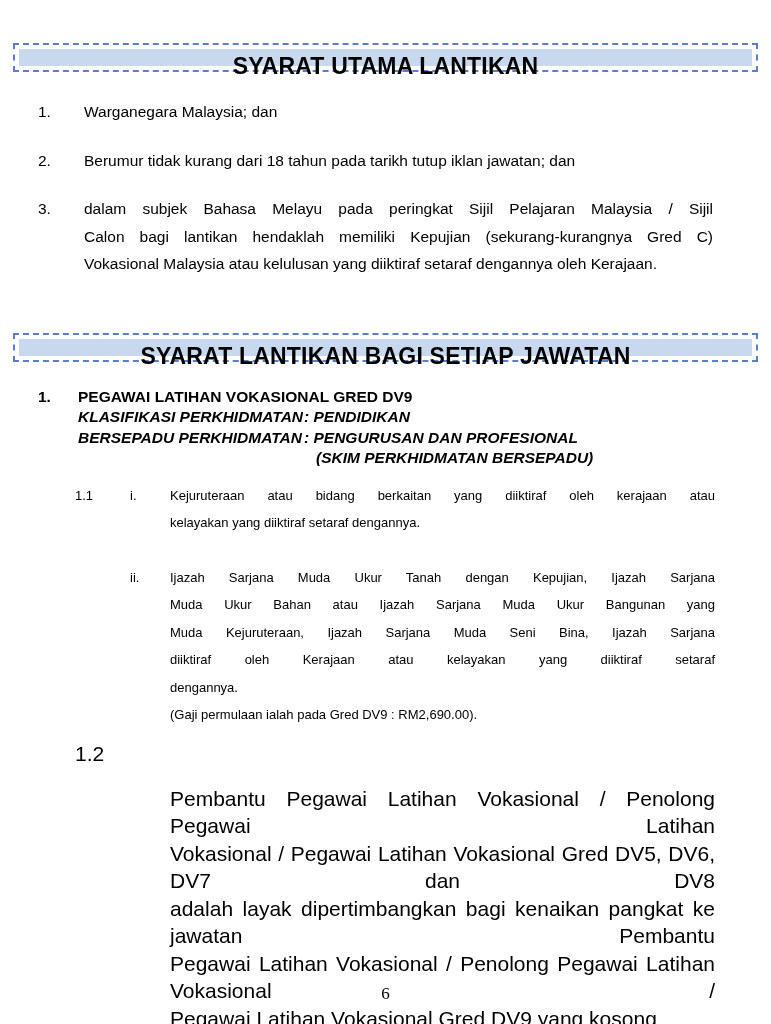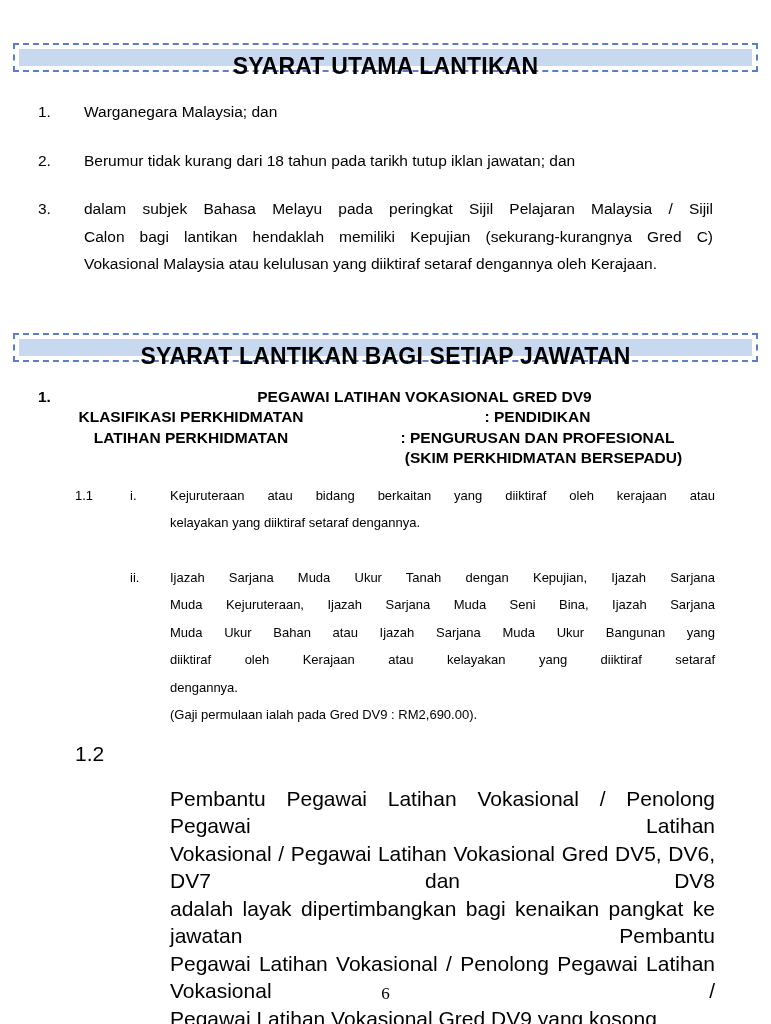--- a/index.html
+++ b/index.html
@@ -47,22 +47,22 @@
   .jline{text-align:justify;text-align-last:justify;}
   .lline{text-align:left;}
 
   
   .job-heading{
     display:flex;
     margin-left:38px;margin-top:25px;
     font-size:15.5px;font-weight:bold;line-height:20.5px;
   }
   .job-heading .num{width:40px;flex:0 0 40px;}
-  .job-heading .hbody{flex:1 1 auto;text-align:center;}
-  .svc-row{display:flex;}
+  .job-heading .hbody{flex:1 1 auto;}
+  .svc-row{display:flex;font-style:italic;}
   .svc-label{width:226px;flex:0 0 226px;}
   .svc-value{flex:1 1 auto;}
   .svc-value .cont{padding-left:12px;}
 
   
   .clause-11{
     display:flex;
     margin-left:75px;margin-top:13px;
     font-size:13px;line-height:27.5px;
   }
@@ -132,21 +132,21 @@
 
   <div class="job-heading">
     <div class="num">1.</div>
     <div class="hbody">
       <div>PEGAWAI LATIHAN VOKASIONAL GRED DV9</div>
       <div class="svc-row">
         <div class="svc-label">KLASIFIKASI PERKHIDMATAN</div>
         <div class="svc-value">: PENDIDIKAN</div>
       </div>
       <div class="svc-row">
-        <div class="svc-label">LATIHAN PERKHIDMATAN</div>
+        <div class="svc-label">BERSEPADU PERKHIDMATAN</div>
         <div class="svc-value">
           <div>: PENGURUSAN DAN PROFESIONAL</div>
           <div class="cont">(SKIM PERKHIDMATAN BERSEPADU)</div>
         </div>
       </div>
     </div>
   </div>
 
   <div class="clause-11">
     <div class="cnum">1.1</div>
@@ -157,22 +157,22 @@
         <div class="stext">
           <div class="jline">Kejuruteraan atau bidang berkaitan yang diiktiraf oleh kerajaan atau</div>
           <div class="lline">kelayakan yang diiktiraf setaraf dengannya.</div>
         </div>
       </div>
 
       <div class="subitem subitem-ii">
         <div class="marker">ii.</div>
         <div class="stext">
           <div class="jline">Ijazah Sarjana Muda Ukur Tanah dengan Kepujian, Ijazah Sarjana</div>
+          <div class="jline">Muda Ukur Bahan atau Ijazah Sarjana Muda Ukur Bangunan yang</div>
           <div class="jline">Muda Kejuruteraan, Ijazah Sarjana Muda Seni Bina, Ijazah Sarjana</div>
-          <div class="jline">Muda Ukur Bahan atau Ijazah Sarjana Muda Ukur Bangunan yang</div>
           <div class="jline">diiktiraf oleh Kerajaan atau kelayakan yang diiktiraf setaraf</div>
           <div class="lline">dengannya.</div>
           <div class="lline">(Gaji permulaan ialah pada Gred DV9 : RM2,690.00).</div>
         </div>
       </div>
 
     </div>
   </div>
 
   <div class="clause-12">

